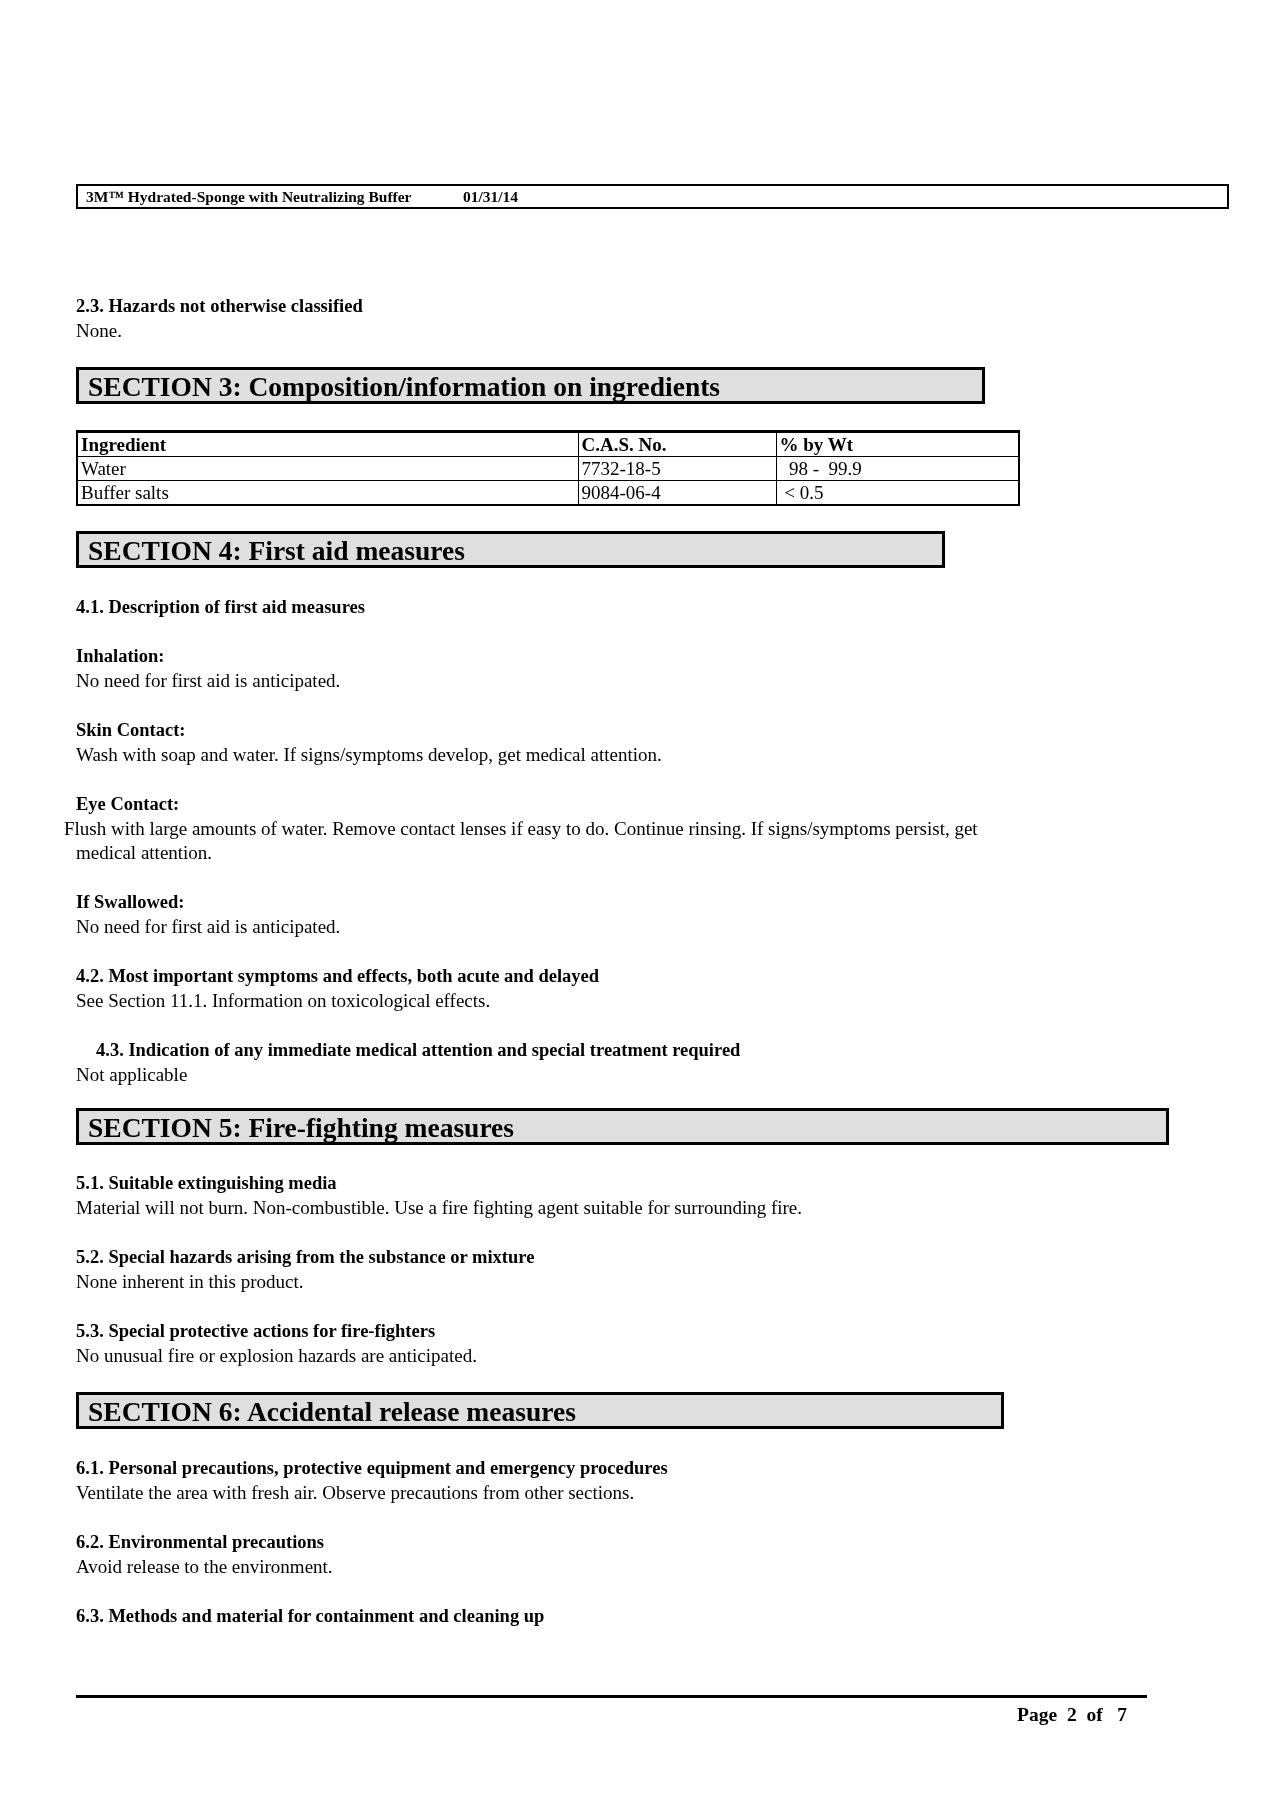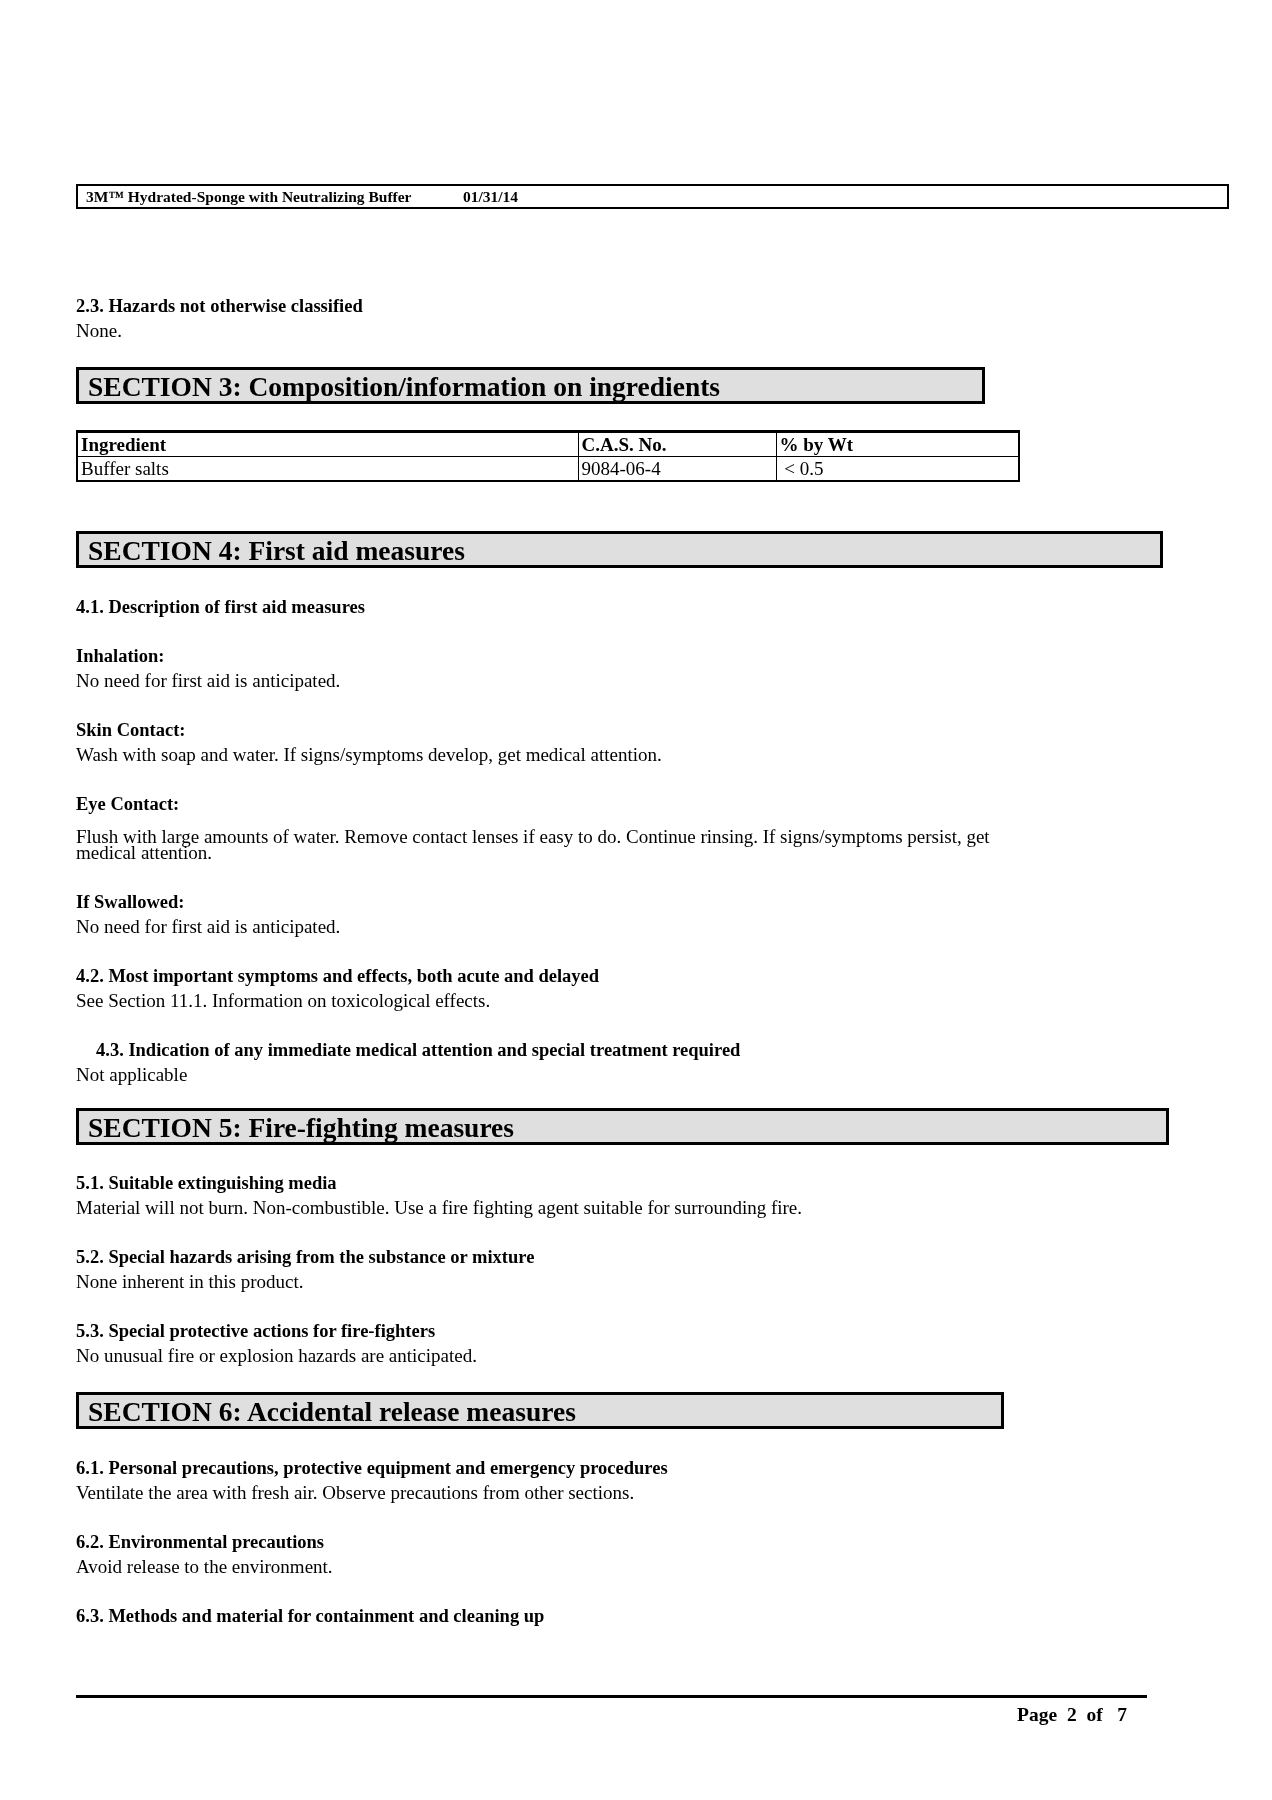--- a/index.html
+++ b/index.html
@@ -59,41 +59,46 @@
       <col style="width:198px">
       <col style="width:243px">
     </colgroup>
   <tbody>
       <tr>
     <th>Ingredient</th>
     <th>C.A.S. No.</th>
     <th>% by Wt</th>
   </tr>
   <tr>
+    <td>Water</td>
+    <td>7732-18-5</td>
+    <td>  98 -  99.9</td>
+  </tr>
+  <tr>
     <td>Buffer salts</td>
     <td>9084-06-4</td>
     <td> &lt; 0.5</td>
   </tr>
 </tbody>
   </table>
 
-<div class="sec-box" style="top:531px; width:1087px;padding-left:15px;">
+<div class="sec-box" style="top:531px; width:869px;padding-left:15px;">
   <span>SECTION 4: First aid measures</span>
 </div>
 
 <div class="abs h-sub" style="left:76px; top:596px;">4.1. Description of first aid measures</div>
 
 <div class="abs h-sub" style="left:76px; top:645px;">Inhalation:</div>
 <div class="abs body-t" style="left:76px; top:669px;">No need for first aid is anticipated.</div>
 
 <div class="abs h-sub" style="left:76px; top:719px;">Skin Contact:</div>
 <div class="abs body-t" style="left:76px; top:743px;">Wash with soap and water.  If signs/symptoms develop, get medical attention.</div>
 
 <div class="abs h-sub" style="left:76px; top:793px;">Eye Contact:</div>
-<div class="abs body-t" style="left:76px; top:817px;margin-top:8px;">Flush with large amounts of water.  Remove contact lenses if easy to do.  Continue rinsing.  If signs/symptoms persist, get</div>
+<div class="abs body-t" style="left:64px; top:817px;">Flush with large amounts of water.  Remove contact lenses if easy to do.  Continue rinsing.  If signs/symptoms persist, get</div>
 <div class="abs body-t" style="left:76px; top:841px;">medical attention.</div>
 
 <div class="abs h-sub" style="left:76px; top:891px;">If Swallowed:</div>
 <div class="abs body-t" style="left:76px; top:915px;">No need for first aid is anticipated.</div>
 
 <div class="abs h-sub" style="left:76px; top:965px;">4.2. Most important symptoms and effects, both acute and delayed</div>
 <div class="abs body-t" style="left:76px; top:989px;">See Section 11.1. Information on toxicological effects.</div>
 
 <div class="abs h-sub" style="left:76px; top:1039px;margin-left:20px;">4.3. Indication of any immediate medical attention and special treatment required</div>
 <div class="abs body-t" style="left:76px; top:1063px;">Not applicable</div>

